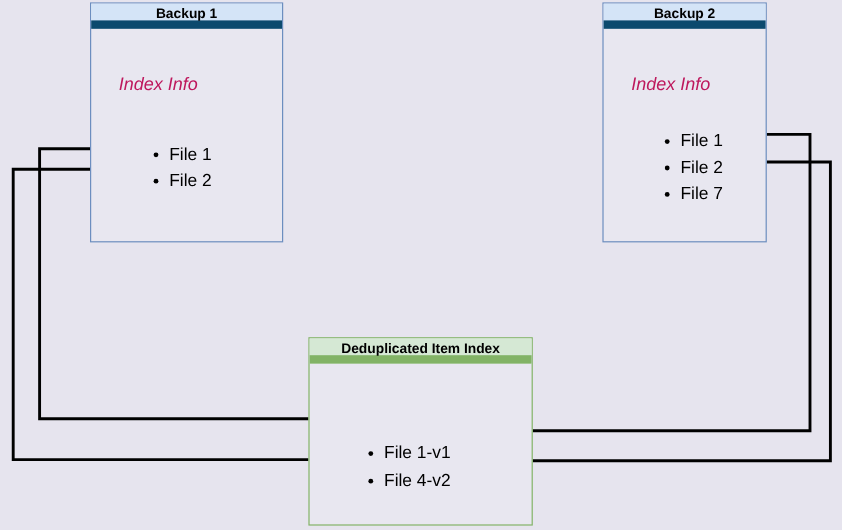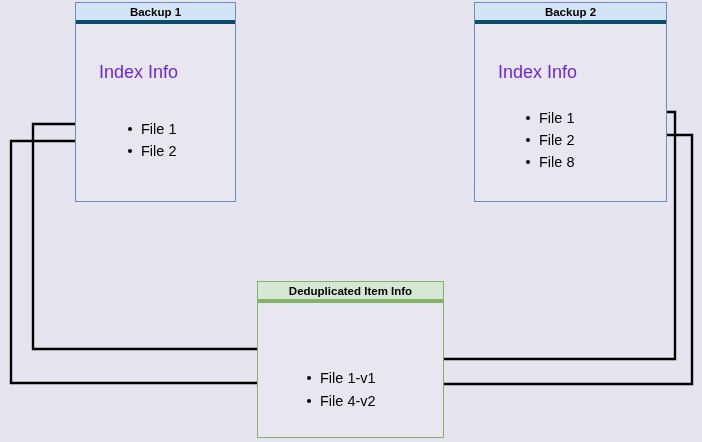--- a/index.html
+++ b/index.html
@@ -32,36 +32,37 @@
   .box.blue { border-color: #6c8ebf; }
   .box.green { border-color: #82b366; }
   .box-header {
     box-sizing: border-box;
     height: 21px;
     line-height: 19px;
     text-align: center;
     font-size: 11.5px;
     font-weight: bold;
     color: #000000;
-    border-bottom: 4px solid #0c4a6e;
+    border-bottom: 7px solid #0c4a6e;
     background: #d4e4f7;
   }
   .box.green .box-header {
     background: #d5e8d4;
     border-bottom-color: #82b366;
   }
   .box-body {
     position: relative;
     width: 100%;
   }
   .index-label {
     position: absolute;
-    font-size: 18px;
-    color: #6d28d9;
+    font-size: 15px;
+    color: #be185d;
     white-space: nowrap;
+    font-style: italic;
   }
   .file-list {
     position: absolute;
     margin: 0;
     padding: 0;
     list-style: none;
   }
   .file-list li {
     position: relative;
     font-size: 14.5px;
@@ -107,34 +108,34 @@
     <div class="box-header">Backup 1</div>
     <div class="box-body" style="height:178px;">
       <div class="index-label" style="left:23px; top:38px;">Index Info</div>
       <ul class="file-list" style="left:51px; top:94px;">
         <li>File 1</li>
         <li>File 2</li>
       </ul>
     </div>
   </div>
 
-  <div class="box blue" style="left:474px; top:2px; width:193px; height:200px;">
+  <div class="box blue" style="left:502px; top:2px; width:137px; height:200px;">
     <div class="box-header">Backup 2</div>
     <div class="box-body" style="height:178px;">
       <div class="index-label" style="left:23px; top:38px;">Index Info</div>
       <ul class="file-list" style="left:50px; top:83px;">
         <li>File 1</li>
         <li>File 2</li>
-        <li>File 8</li>
+        <li>File 7</li>
       </ul>
     </div>
   </div>
 
   <div class="box green" style="left:257px; top:281px; width:187px; height:157px;">
-    <div class="box-header">Deduplicated Item Info</div>
+    <div class="box-header">Deduplicated Item Index</div>
     <div class="box-body" style="height:140px;margin-top:36px;">
       <ul class="file-list dedup-list" style="left:48px; top:28px;">
         <li>File 1-v1</li>
         <li>File 4-v2</li>
       </ul>
     </div>
   </div>
 
 </div>
 

